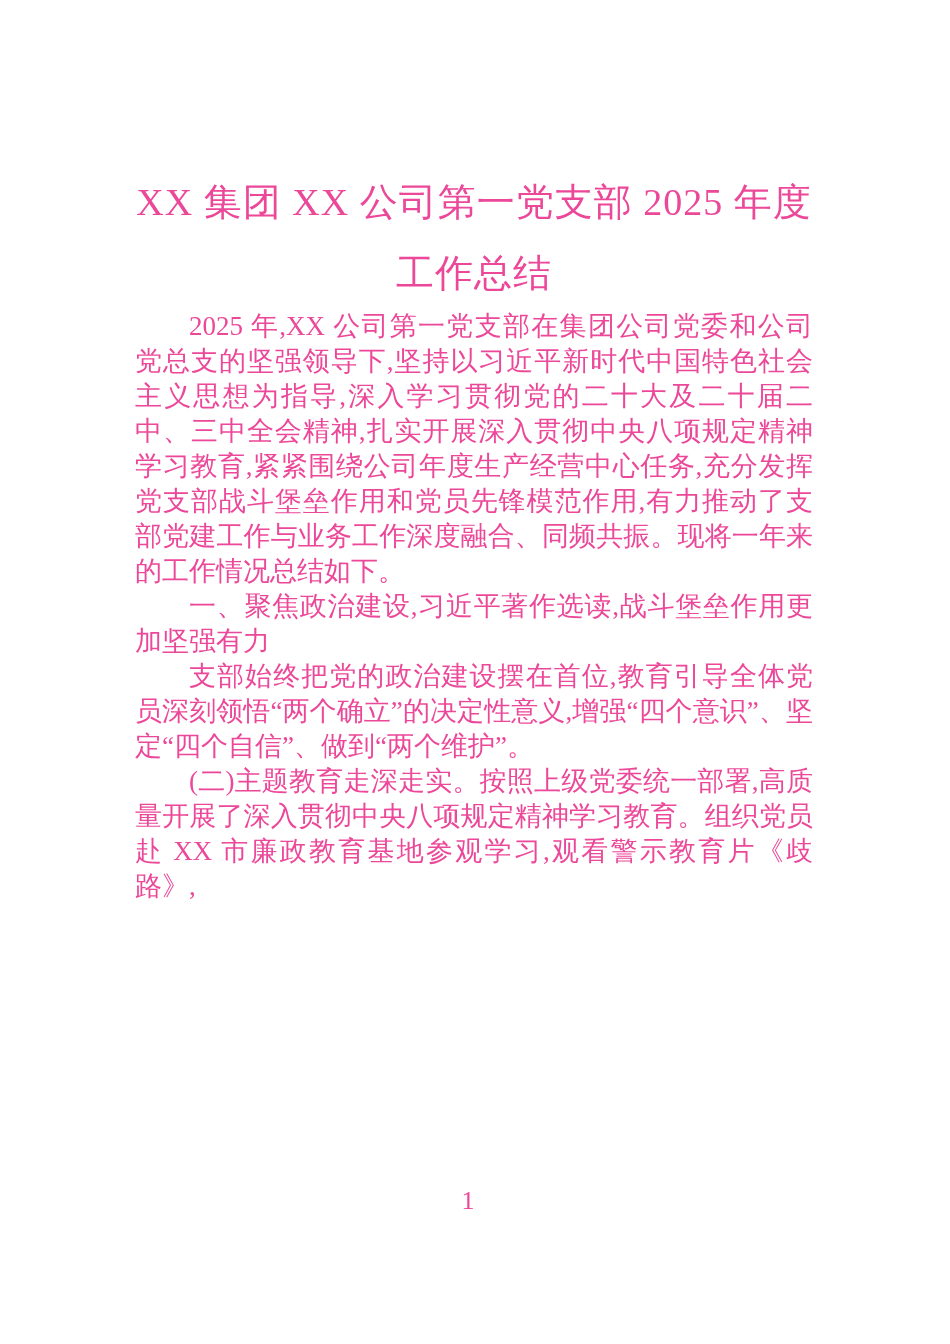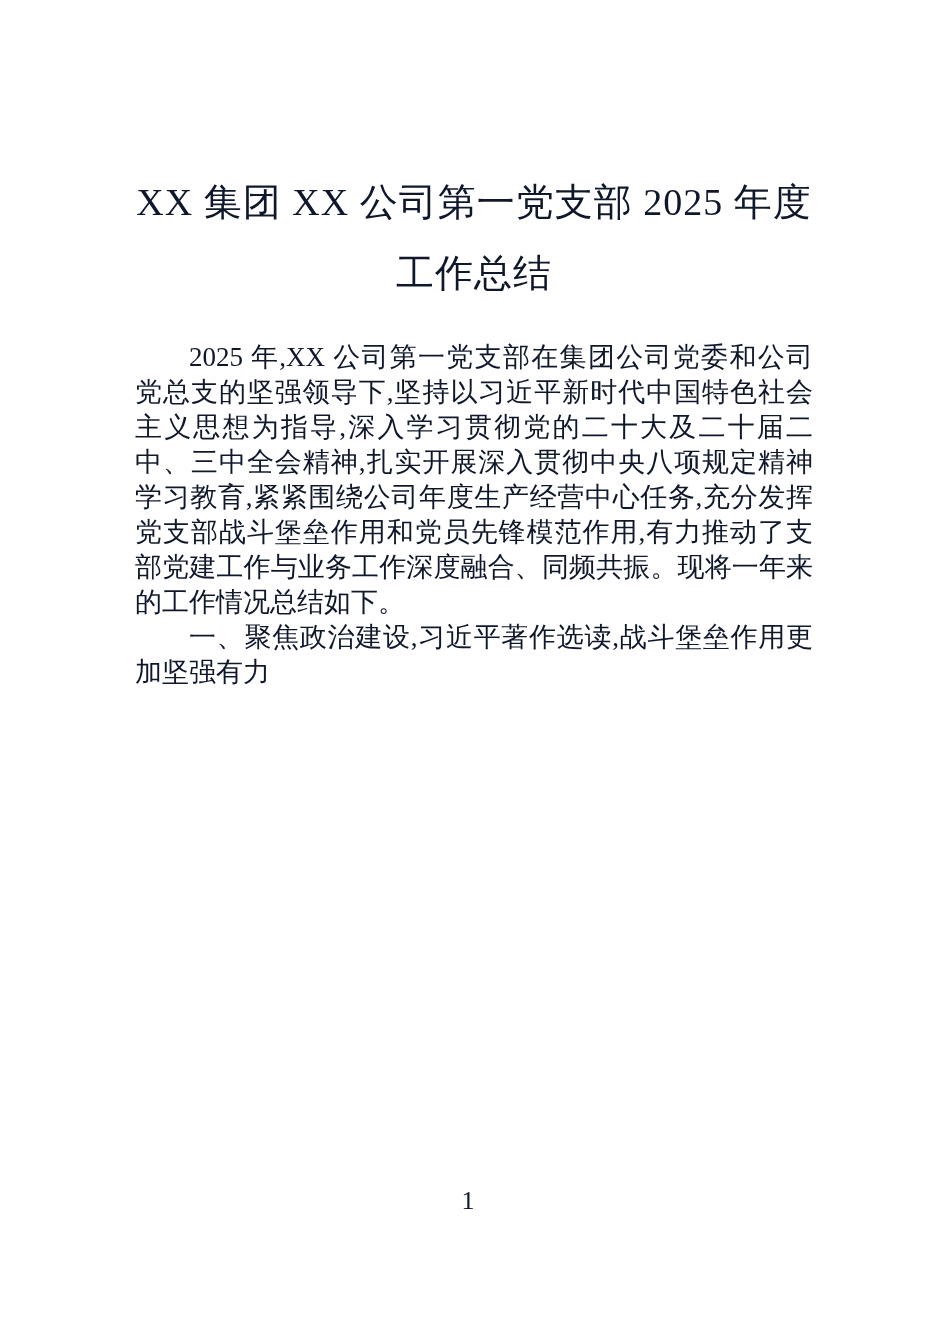--- a/index.html
+++ b/index.html
@@ -5,41 +5,40 @@
   html, body {
     margin: 0;
     padding: 0;
     background: #ffffff;
   }
   .page {
     position: relative;
     width: 936px;
     height: 1344px;
     background: #ffffff;
-    color: #0f172a;
+    color: #ec4899;
     font-family: "Liberation Serif", "DejaVu Serif", serif;
     overflow: hidden;
   }
   .content {
     position: absolute;
     left: 135px;
     top: 0;
     width: 678px;
   }
   .doc-title {
     margin: 167px 0 0 0;
     padding: 0;
     font-weight: 400;
     font-size: 38px;
     line-height: 71px;
     text-align: center;
     letter-spacing: 1px;
   }
   .body-text {
-    margin-top: 31px;
   }
   .body-text p {
     margin: 0;
     padding: 0;
     font-size: 27px;
     line-height: 35px;
     text-align: justify;
     text-indent: 2em;
     letter-spacing: 0;
   }
@@ -55,16 +54,18 @@
 </style>
 </head>
 <body>
 
 <div class="page">
   <div class="content">
     <h1 class="doc-title">XX 集团 XX 公司第一党支部 2025 年度工作总结</h1>
     <div class="body-text">
       <p>2025 年,XX 公司第一党支部在集团公司党委和公司党总支的坚强领导下,坚持以习近平新时代中国特色社会主义思想为指导,深入学习贯彻党的二十大及二十届二中、三中全会精神,扎实开展深入贯彻中央八项规定精神学习教育,紧紧围绕公司年度生产经营中心任务,充分发挥党支部战斗堡垒作用和党员先锋模范作用,有力推动了支部党建工作与业务工作深度融合、同频共振。现将一年来的工作情况总结如下。</p>
       <p>一、聚焦政治建设,习近平著作选读,战斗堡垒作用更加坚强有力</p>
+      <p>支部始终把党的政治建设摆在首位,教育引导全体党员深刻领悟“两个确立”的决定性意义,增强“四个意识”、坚定“四个自信”、做到“两个维护”。</p>
+      <p>(二)主题教育走深走实。按照上级党委统一部署,高质量开展了深入贯彻中央八项规定精神学习教育。组织党员赴 XX 市廉政教育基地参观学习,观看警示教育片《歧路》,</p>
     </div>
   </div>
   <div class="page-number">1</div>
 </div>
 
 </body></html>

